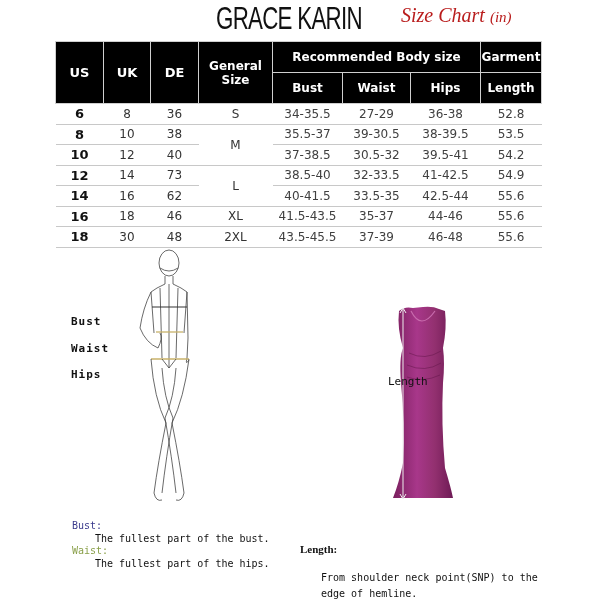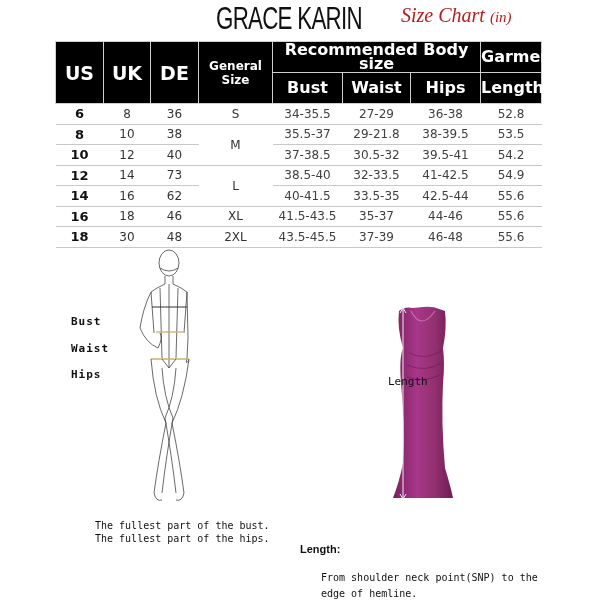--- a/index.html
+++ b/index.html
@@ -1,34 +1,34 @@
 <!DOCTYPE html>
 <html><head>
 <meta charset="utf-8">
 <style>
   html, body { margin:0; padding:0; background:#ffffff; }
   body { width:600px; height:600px; position:relative; overflow:hidden; font-family:"DejaVu Sans", sans-serif; color:#222; }
   .brand { position:absolute; left:216px; top:0px; font-family:"Liberation Sans Narrow","Liberation Sans", sans-serif; font-size:31px; letter-spacing:-1px; transform:scaleX(0.72); transform-origin:left top; color:#111; font-weight:400; line-height:38px; }
   .chart-title { position:absolute; left:365px; top:4px; font-family:"Liberation Serif", serif; font-style:italic; font-weight:normal; font-size:20px; color:#b91c1c;margin-left:36px; }
   .chart-title .unit { font-size:15px; }
   table.size { position:absolute; left:55px; top:41px; width:486px; border-collapse:collapse; table-layout:fixed; }
-  table.size th { background:#000; color:#fff; font-family:"DejaVu Sans", sans-serif; font-weight:bold; font-size:16px; border:1px solid #cfcfcf; padding:0; text-align:center; line-height:14px; }
-  table.size th.tall { height:58px; font-size:19px; }
+  table.size th { background:#000; color:#fff; font-family:"DejaVu Sans", sans-serif; font-weight:bold; font-size:12px; border:1px solid #cfcfcf; padding:0; text-align:center; line-height:14px; }
+  table.size th.tall { height:58px; font-size:13px; }
   table.size tr.h1 th { height:29px; }
   table.size tr.h2 th { height:29px; }
   table.size td { font-family:"DejaVu Sans", sans-serif; font-size:12px; color:#333; text-align:center; height:19.5px; padding:0; border-bottom:1px solid #c8c8c8; }
   table.size td.us { font-weight:bold; font-size:13px; color:#111; }
   table.size td.blue { color:#404040; }
   .figure-left { position:absolute; left:118px; top:248px; width:100px; height:260px; }
   .labels { position:absolute; left:71px; font-family:"DejaVu Sans Mono", monospace; font-size:11px; font-weight:bold; color:#111; letter-spacing:1px; }
   .dress { position:absolute; left:385px; top:303px; width:80px; height:200px; }
   .legend { position:absolute; font-family:"DejaVu Sans Mono", monospace; font-size:10px; color:#111; line-height:12.6px; }
   .legend .k { display:block; }
   .legend .v { display:block; padding-left:23px; }
-  .len-head { position:absolute; left:300px; top:543px; font-family:Liberation Sans, sans-serif; font-size:11px; font-weight:bold; color:#111; }
+  .len-head { position:absolute; left:300px; top:543px; font-family:Liberation Serif, serif; font-size:11px; font-weight:bold; color:#111; }
   .len-desc { position:absolute; left:321px; top:570px; width:225px; font-family:"DejaVu Sans Mono", monospace; font-size:10px; line-height:16px; color:#111; }
 </style>
 </head>
 <body>
 
 <div class="brand">GRACE KARIN</div>
 <div class="chart-title"><span>Size Chart</span> <span class="unit">(in)</span></div>
 
 <table class="size">
   <colgroup>
@@ -67,21 +67,21 @@
       <td class="blue">27-29</td>
       <td class="blue">36-38</td>
       <td class="blue">52.8</td>
     </tr>
     <tr>
       <td class="us">8</td>
       <td>10</td>
       <td>38</td>
       <td rowspan="2">M</td>
       <td class="blue">35.5-37</td>
-      <td class="blue">29-21.8</td>
+      <td class="blue">39-30.5</td>
       <td class="blue">38-39.5</td>
       <td class="blue">53.5</td>
     </tr>
     <tr>
       <td class="us">10</td>
       <td>12</td>
       <td>40</td>
       <td class="blue">37-38.5</td>
       <td class="blue">30.5-32</td>
       <td class="blue">39.5-41</td>
@@ -163,18 +163,20 @@
   </defs>
   <path d="M14 8 Q20 3 28 5 L38 4 Q48 3 54 6 L60 8 Q62 25 58 45 Q60 60 58 80 Q56 120 60 165 Q66 185 68 195 L8 195 Q14 180 18 160 Q20 120 16 80 Q14 55 18 45 Q12 25 14 8 Z" fill="url(#dg)"></path>
   <path d="M26 8 Q36 28 50 8" fill="none" stroke="#c86cad" stroke-width="1.2"></path>
   <path d="M24 50 Q40 58 56 48 M22 62 Q40 70 56 60 M22 74 Q38 80 55 72" fill="none" stroke="#5e1446" stroke-width="0.8" opacity="0.6"></path>
   <line x1="18" y1="6" x2="18" y2="195" stroke="#eee" stroke-width="1"></line>
   <path d="M15 10 L18 5 L21 10 M15 191 L18 196 L21 191" fill="none" stroke="#eee" stroke-width="1"></path>
 </svg>
 <div style="position:absolute; left:388px; top:375px; font-family:'DejaVu Sans Mono', monospace; font-size:11px; color:#111; background:rgba(255,255,255,0.0);">Length</div>
 
 <div class="legend" style="left:72px; top:520px;">
+  <span class="k" style="color:#3a3a8c;">Bust:</span>
   <span class="v">The fullest part of the bust.</span>
+  <span class="k" style="color:#8aa04a;">Waist:</span>
   <span class="v">The fullest part of the hips.</span>
 </div>
 
 <div class="len-head">Length:</div>
 <div class="len-desc">From shoulder neck point(SNP) to the edge of hemline.</div>
 
 </body></html>

